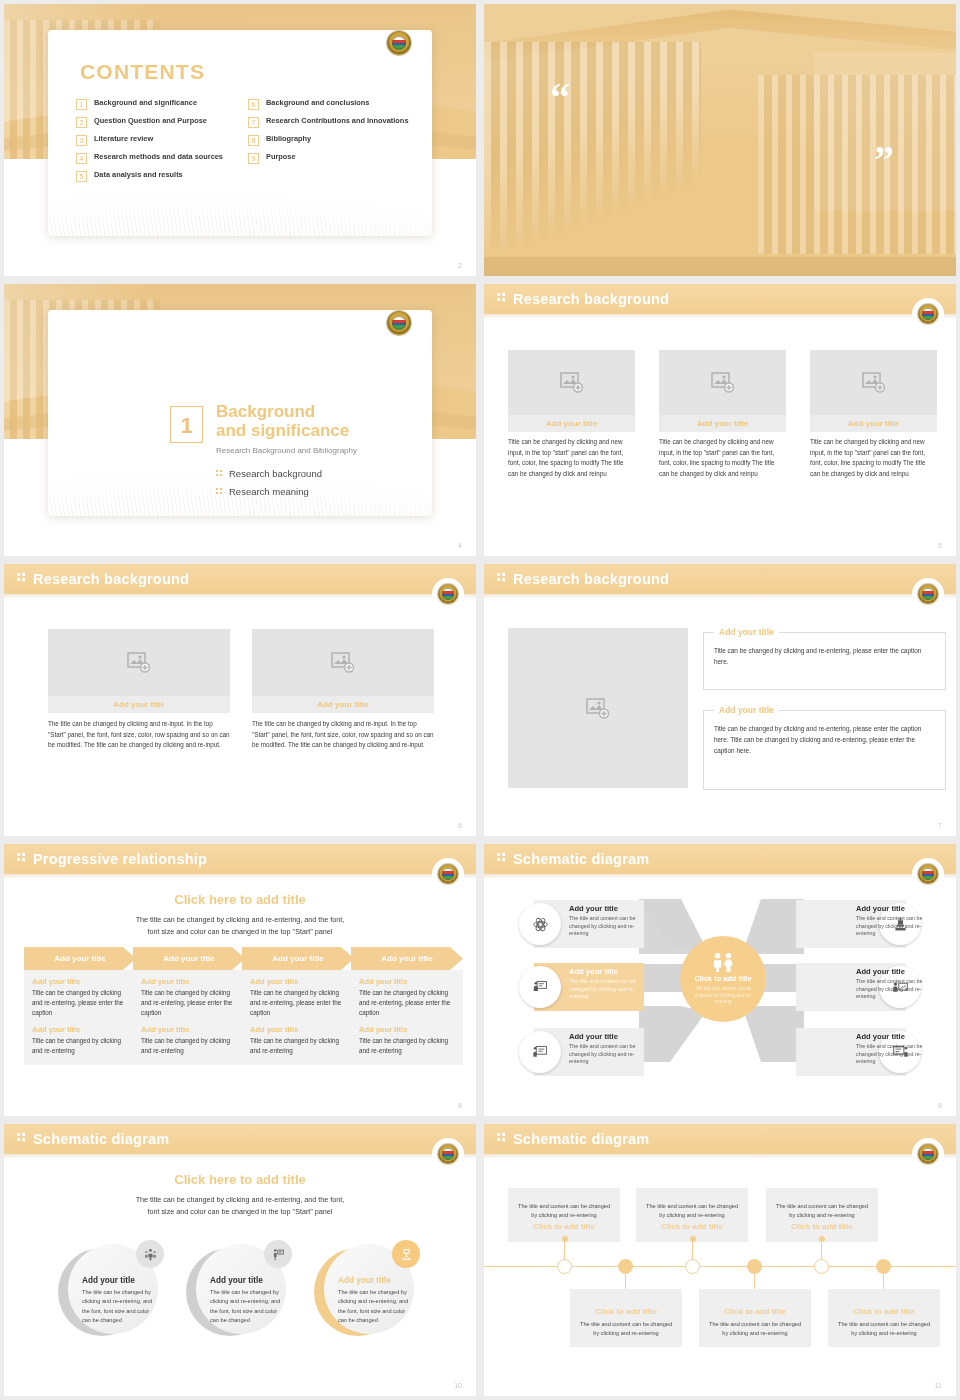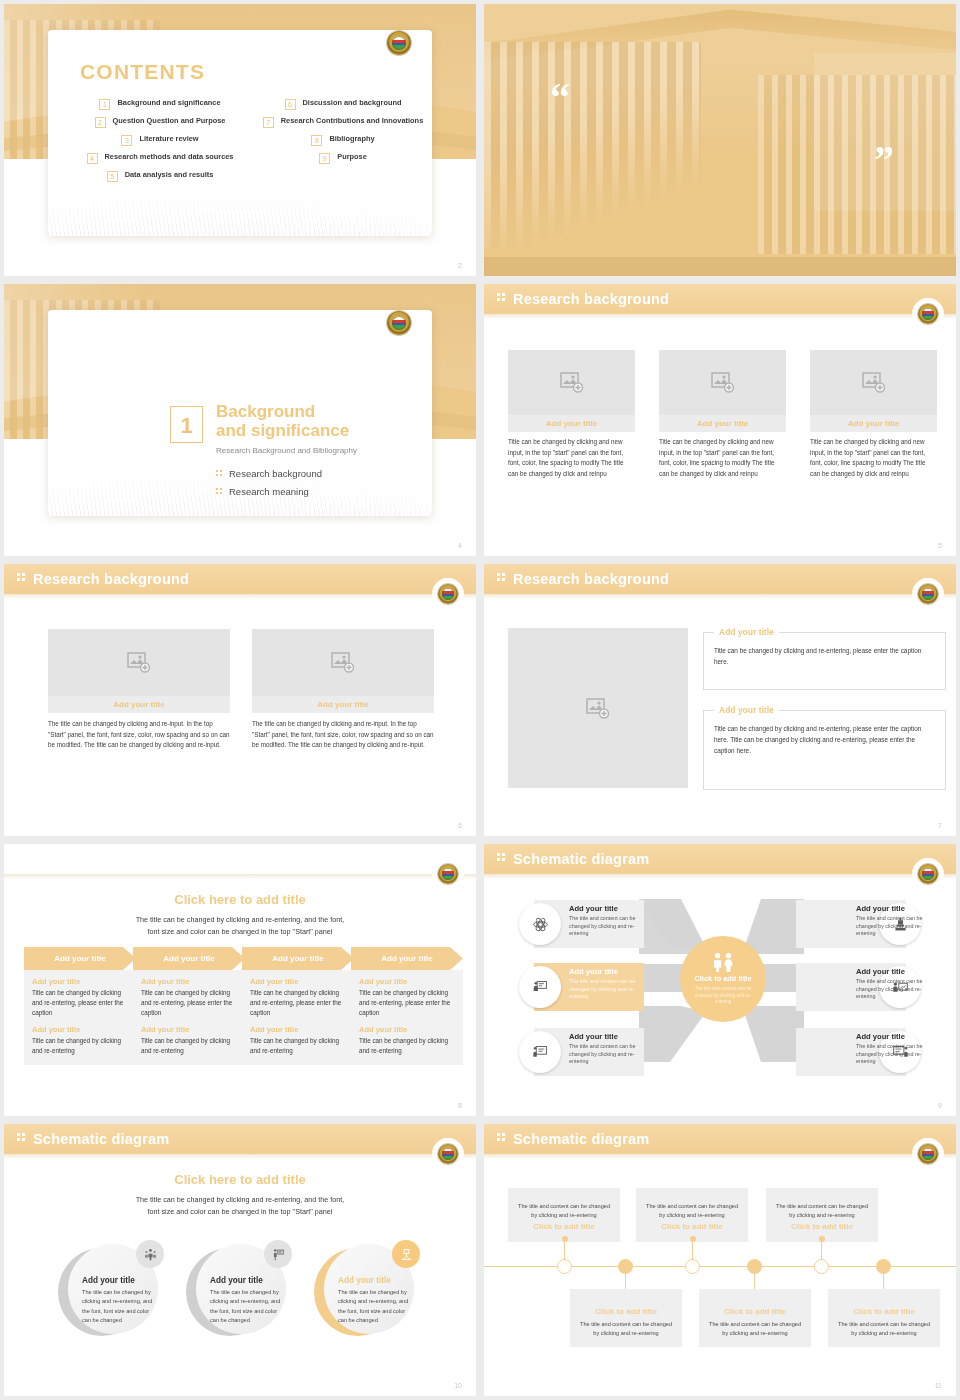--- a/index.html
+++ b/index.html
@@ -124,21 +124,21 @@
   }
 
   .contents-title {
     position: absolute; left: 32px; top: 30px;
     font-size: 21px; font-weight: bold; letter-spacing: 1.2px;
     color: #f0c97f;
   }
   .toc { position: absolute; left: 28px; top: 68px; width: 360px;
          display: grid; grid-template-columns: 168px 190px; column-gap: 4px; }
   .toc-col { display: flex; flex-direction: column; }
-  .toc-item { display: flex; align-items: flex-start; margin-bottom: 6px; justify-content: center; }
+  .toc-item { display: flex; align-items: flex-start; margin-bottom: 6px; }
   .toc-num {
     flex: 0 0 auto;
     width: 11px; height: 11px; margin-right: 7px; margin-top: 1px;
     border: 1px solid #f0cd8c;
     color: #edc174; font-size: 7px; line-height: 9px; text-align: center;
   }
   .toc-txt { font-size: 7.4px; color: #3b3b3b; font-weight: bold; line-height: 9.5px; }
 
   
   .quote-slide { background: #ecc889; }
@@ -321,21 +321,21 @@
               <div class="toc-txt">Research methods and data sources</div>
             </div>
           <div class="toc-item">
               <div class="toc-num">5</div>
               <div class="toc-txt">Data analysis and results</div>
             </div>
         </div>
         <div class="toc-col">
           <div class="toc-item">
               <div class="toc-num">6</div>
-              <div class="toc-txt">Discussion and background</div>
+              <div class="toc-txt">Background and conclusions</div>
             </div>
           <div class="toc-item">
               <div class="toc-num">7</div>
               <div class="toc-txt">Research Contributions and Innovations</div>
             </div>
           <div class="toc-item">
               <div class="toc-num">8</div>
               <div class="toc-txt">Bibliography</div>
             </div>
           <div class="toc-item">
@@ -533,20 +533,29 @@
       <div style="padding:12px 10px 0 10px;font-size:6.4px;color:#3b3b3b;line-height:11px;">Title can be changed by clicking and re-entering, please enter the caption here.</div>
     </div>
     <div class="fs" style="position:absolute;left:219px;top:146px;width:243px;height:80px;">
       <div class="fs-legend">Add your title</div>
       <div style="padding:12px 10px 0 10px;font-size:6.4px;color:#3b3b3b;line-height:11px;">Title can be changed by clicking and re-entering, please enter the caption here. Title can be changed by clicking and re-entering, please enter the caption here.</div>
     </div>
     <div class="pagenum">7</div>
   </div>
 
   <div class="slide">
+    <div class="hdr">
+      <div class="hdr-dots">
+          <i></i>
+          <i></i>
+          <i></i>
+          <i></i>
+        </div>
+      <div class="hdr-title">Progressive relationship</div>
+    </div>
     <div class="hdr-shadow"></div>
     <div class="seal-halo" style="right:12px;top:14px;width:32px;height:32px;"></div>
     <div class="seal" style="right:18px;top:20px;width:20px;height:20px;"></div>
 
     <div style="position:absolute;left:0;top:48px;width:100%;text-align:center;font-size:13px;font-weight:bold;color:#f1cc87;">Click here to add title</div>
     <div style="position:absolute;left:0;top:70px;width:100%;text-align:center;font-size:7.2px;color:#3b3b3b;line-height:12px;">
       <div>The title can be changed by clicking and re-entering, and the font,</div>
       <div>font size and color can be changed in the top "Start" panel</div>
     </div>
 

